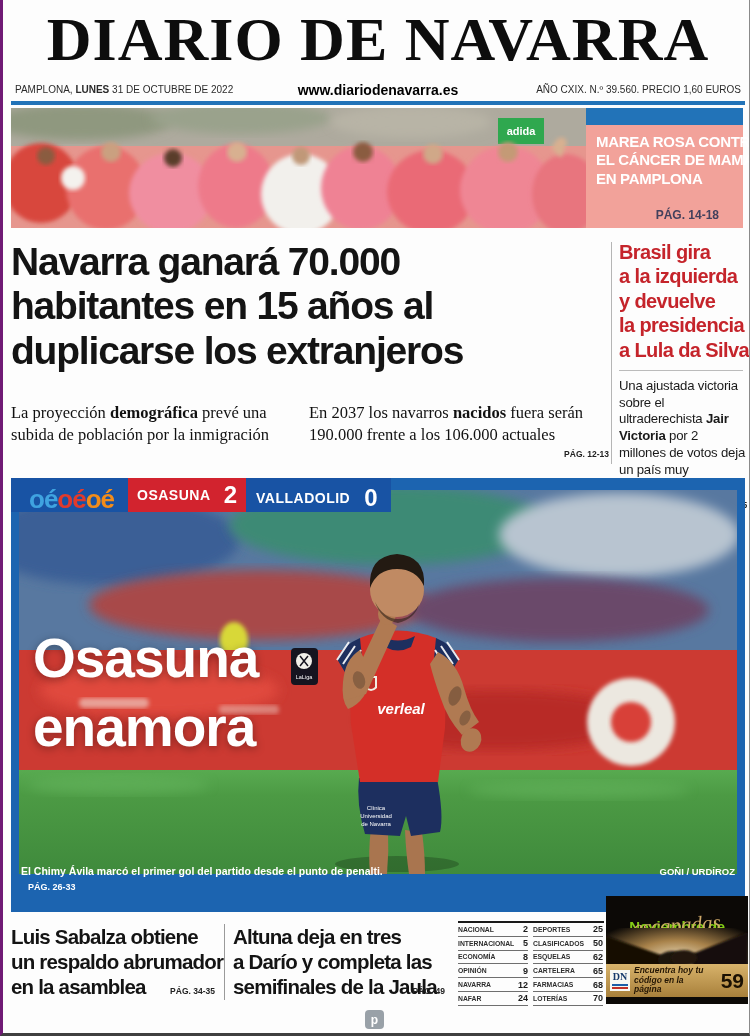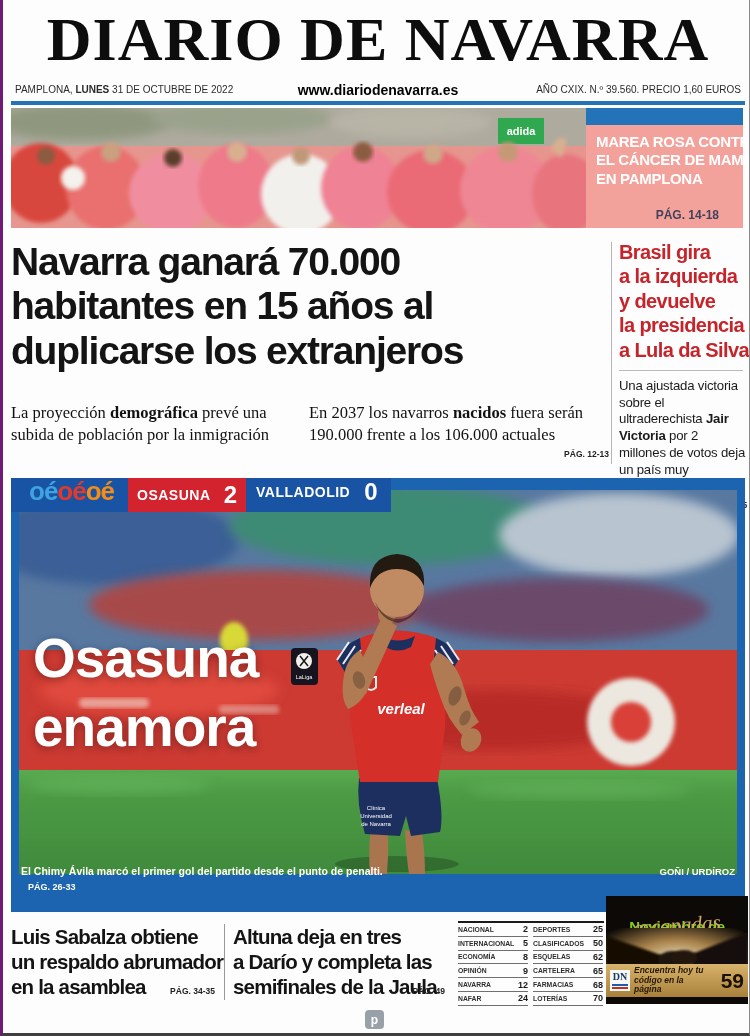--- a/index.html
+++ b/index.html
@@ -43,21 +43,21 @@
     color:var(--headline_red);white-space:pre;}
   .brasil-rule{width:124px;height:1px;background:#bbb;margin:8px 0 7px 0;}
   .brasil-body{font-size:13.2px;line-height:1.27;color:#1a1a1a;letter-spacing:-0.2px;}
   .brasil-body b{font-weight:bold;}
   .brasil-pag{display:block;text-align:right;font-size:8.5px;font-weight:bold;color:#222;margin-top:5px;}
 
   
   .match{left:8px;top:478px;width:734px;height:434px;background:var(--frame_blue);}
   .match-photo{position:absolute;left:8px;top:12px;width:718px;height:384px;}
   .scorebar{position:absolute;left:0;top:0;width:380px;height:34px;background:var(--bar_blue);
-    display:flex;align-items:flex-start;}
+    display:flex;align-items:flex-end;}
   .chant{margin-left:18px;font-weight:bold;font-size:26px;letter-spacing:-1px;line-height:1;}
   .chant .c1{color:var(--chant_blue);} .chant .c2{color:var(--chant_red);} .chant .c3{color:var(--chant_orange);}
   .scorebox{margin-left:14px;height:34px;background:var(--score_red);display:flex;align-items:center;
     padding:0 9px;width:100px;justify-content:space-between;}
   .team{color:#fff;font-weight:bold;font-size:14px;letter-spacing:.5px;}
   .score{color:#fff;font-weight:bold;font-size:24px;}
   .away{display:flex;align-items:center;margin-left:10px;}
   .away .score{margin-left:14px;}
   .overlay-headline{position:absolute;left:22px;top:146px;color:#fff;font-weight:bold;font-size:55px;
     line-height:1.25;letter-spacing:-1px;white-space:pre;text-shadow:0 2px 8px rgba(0,0,0,.35);}

